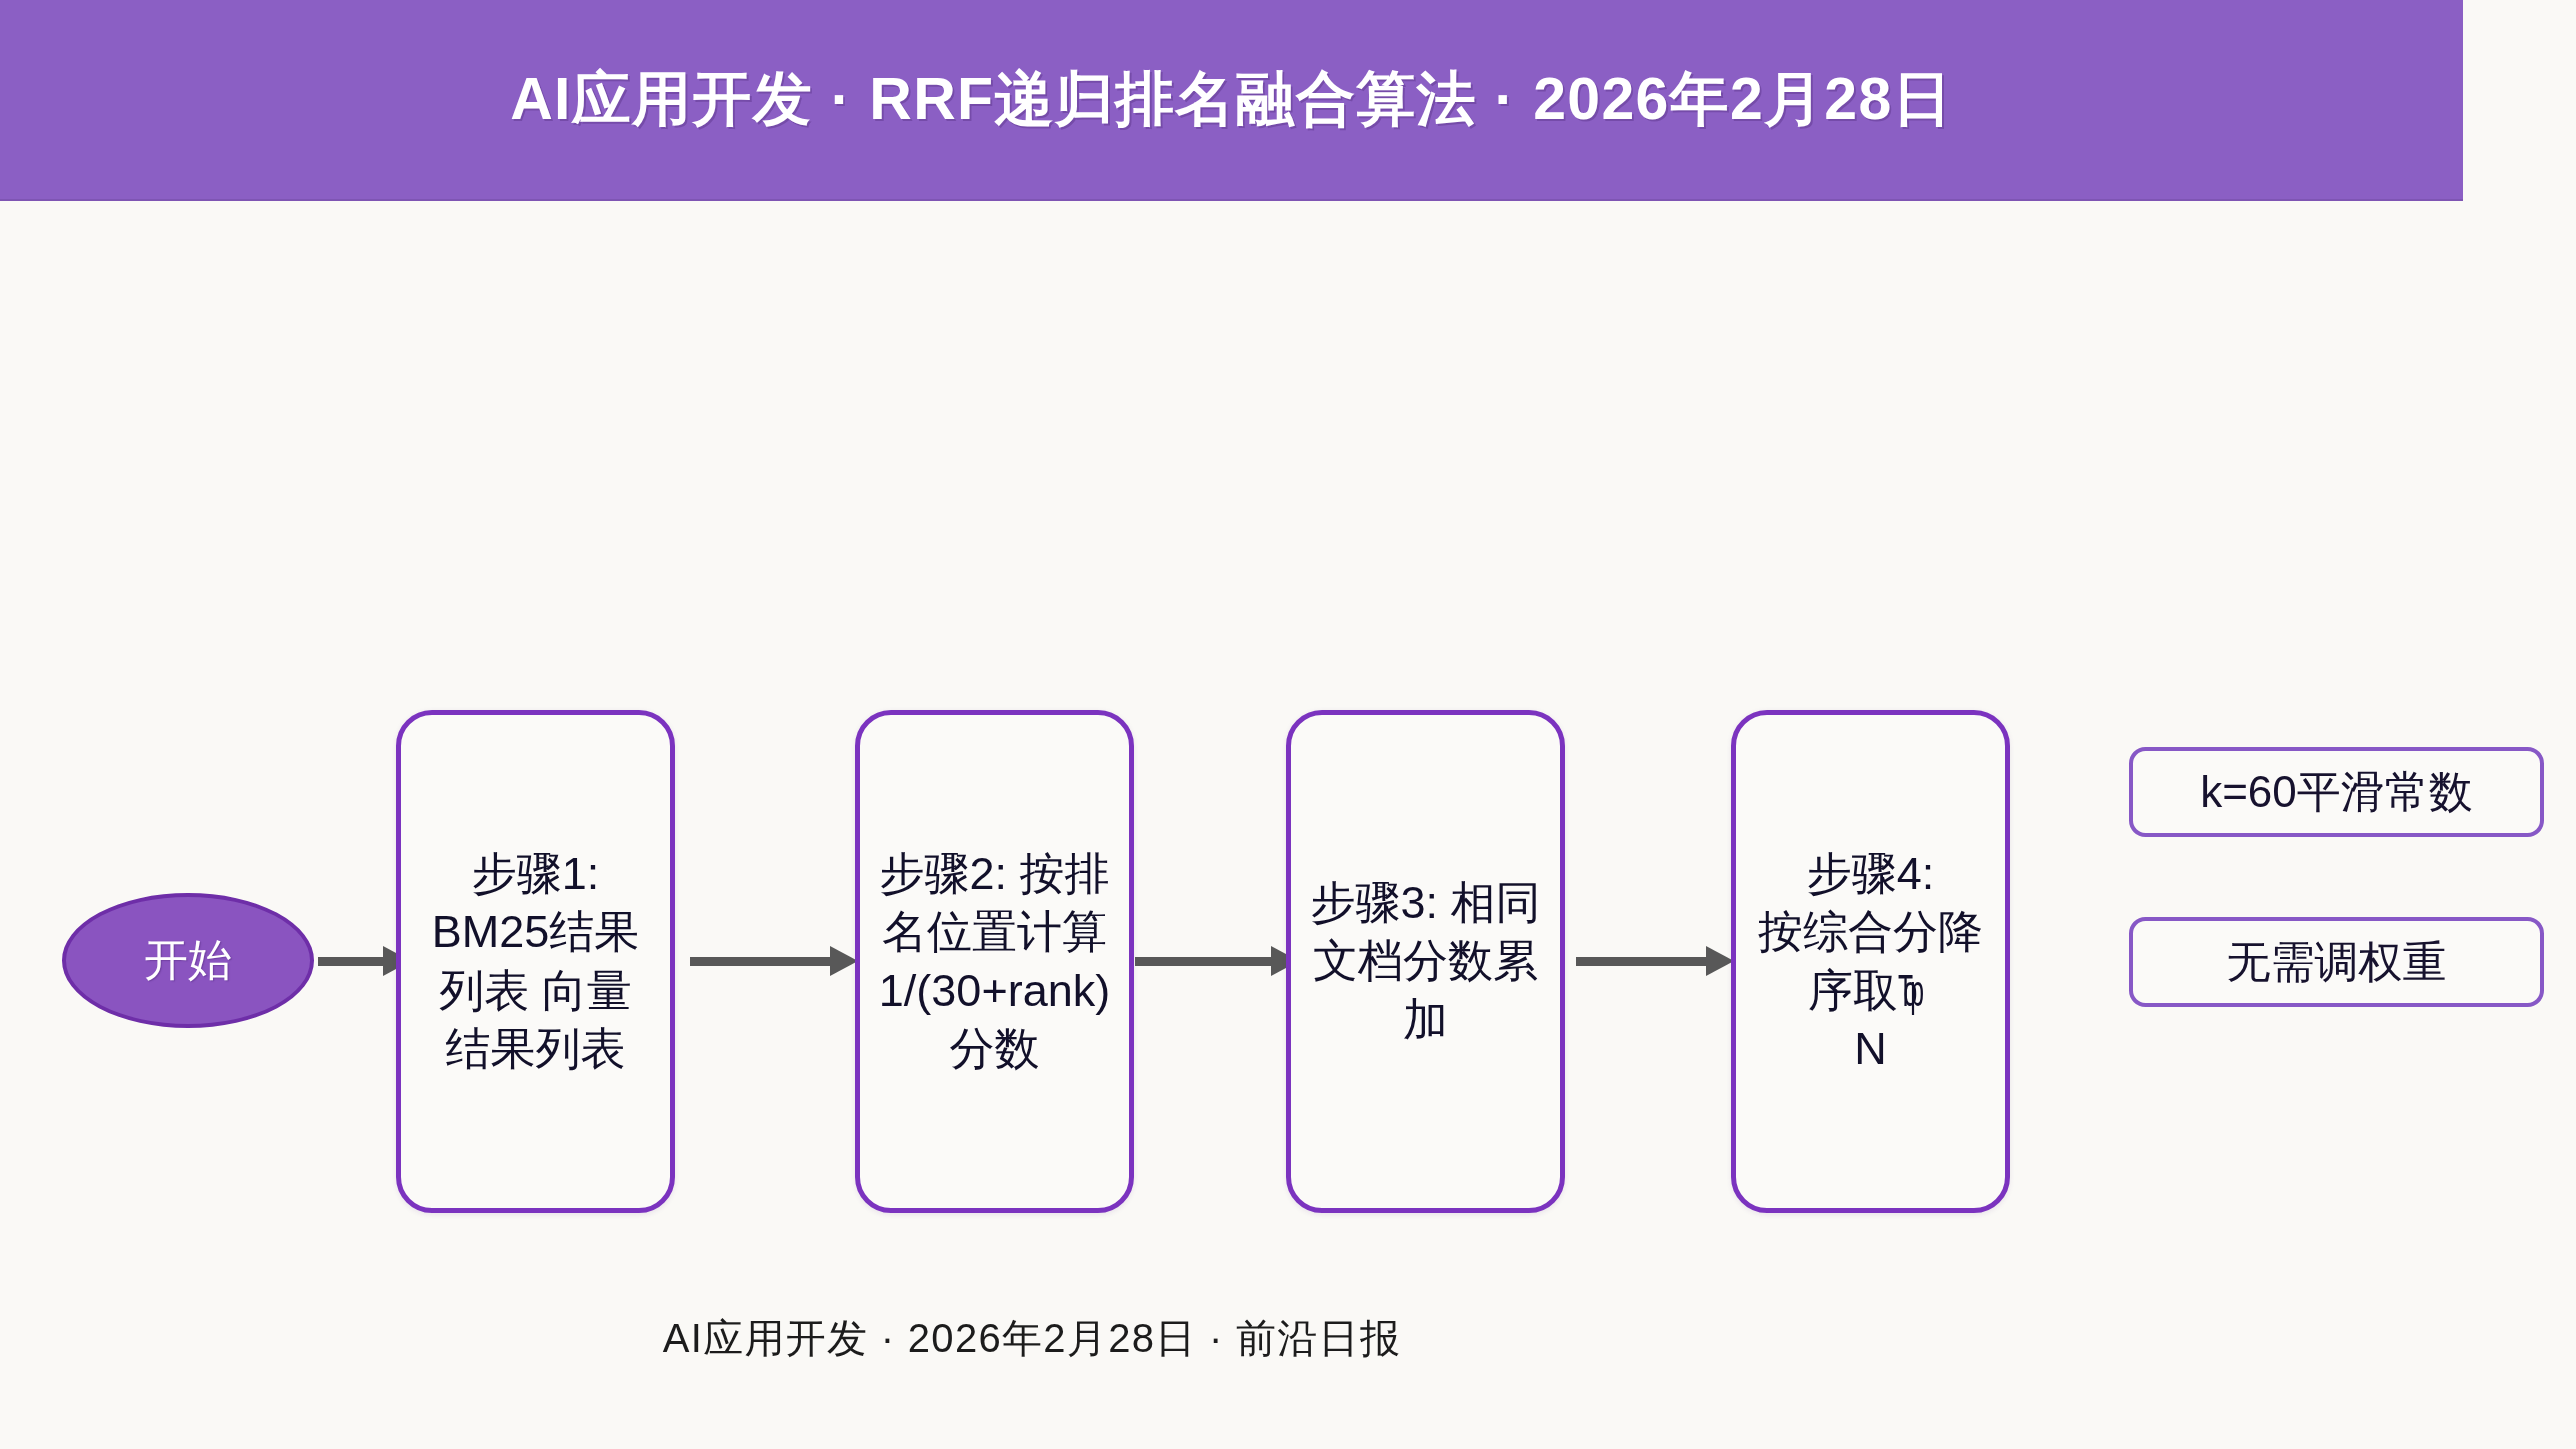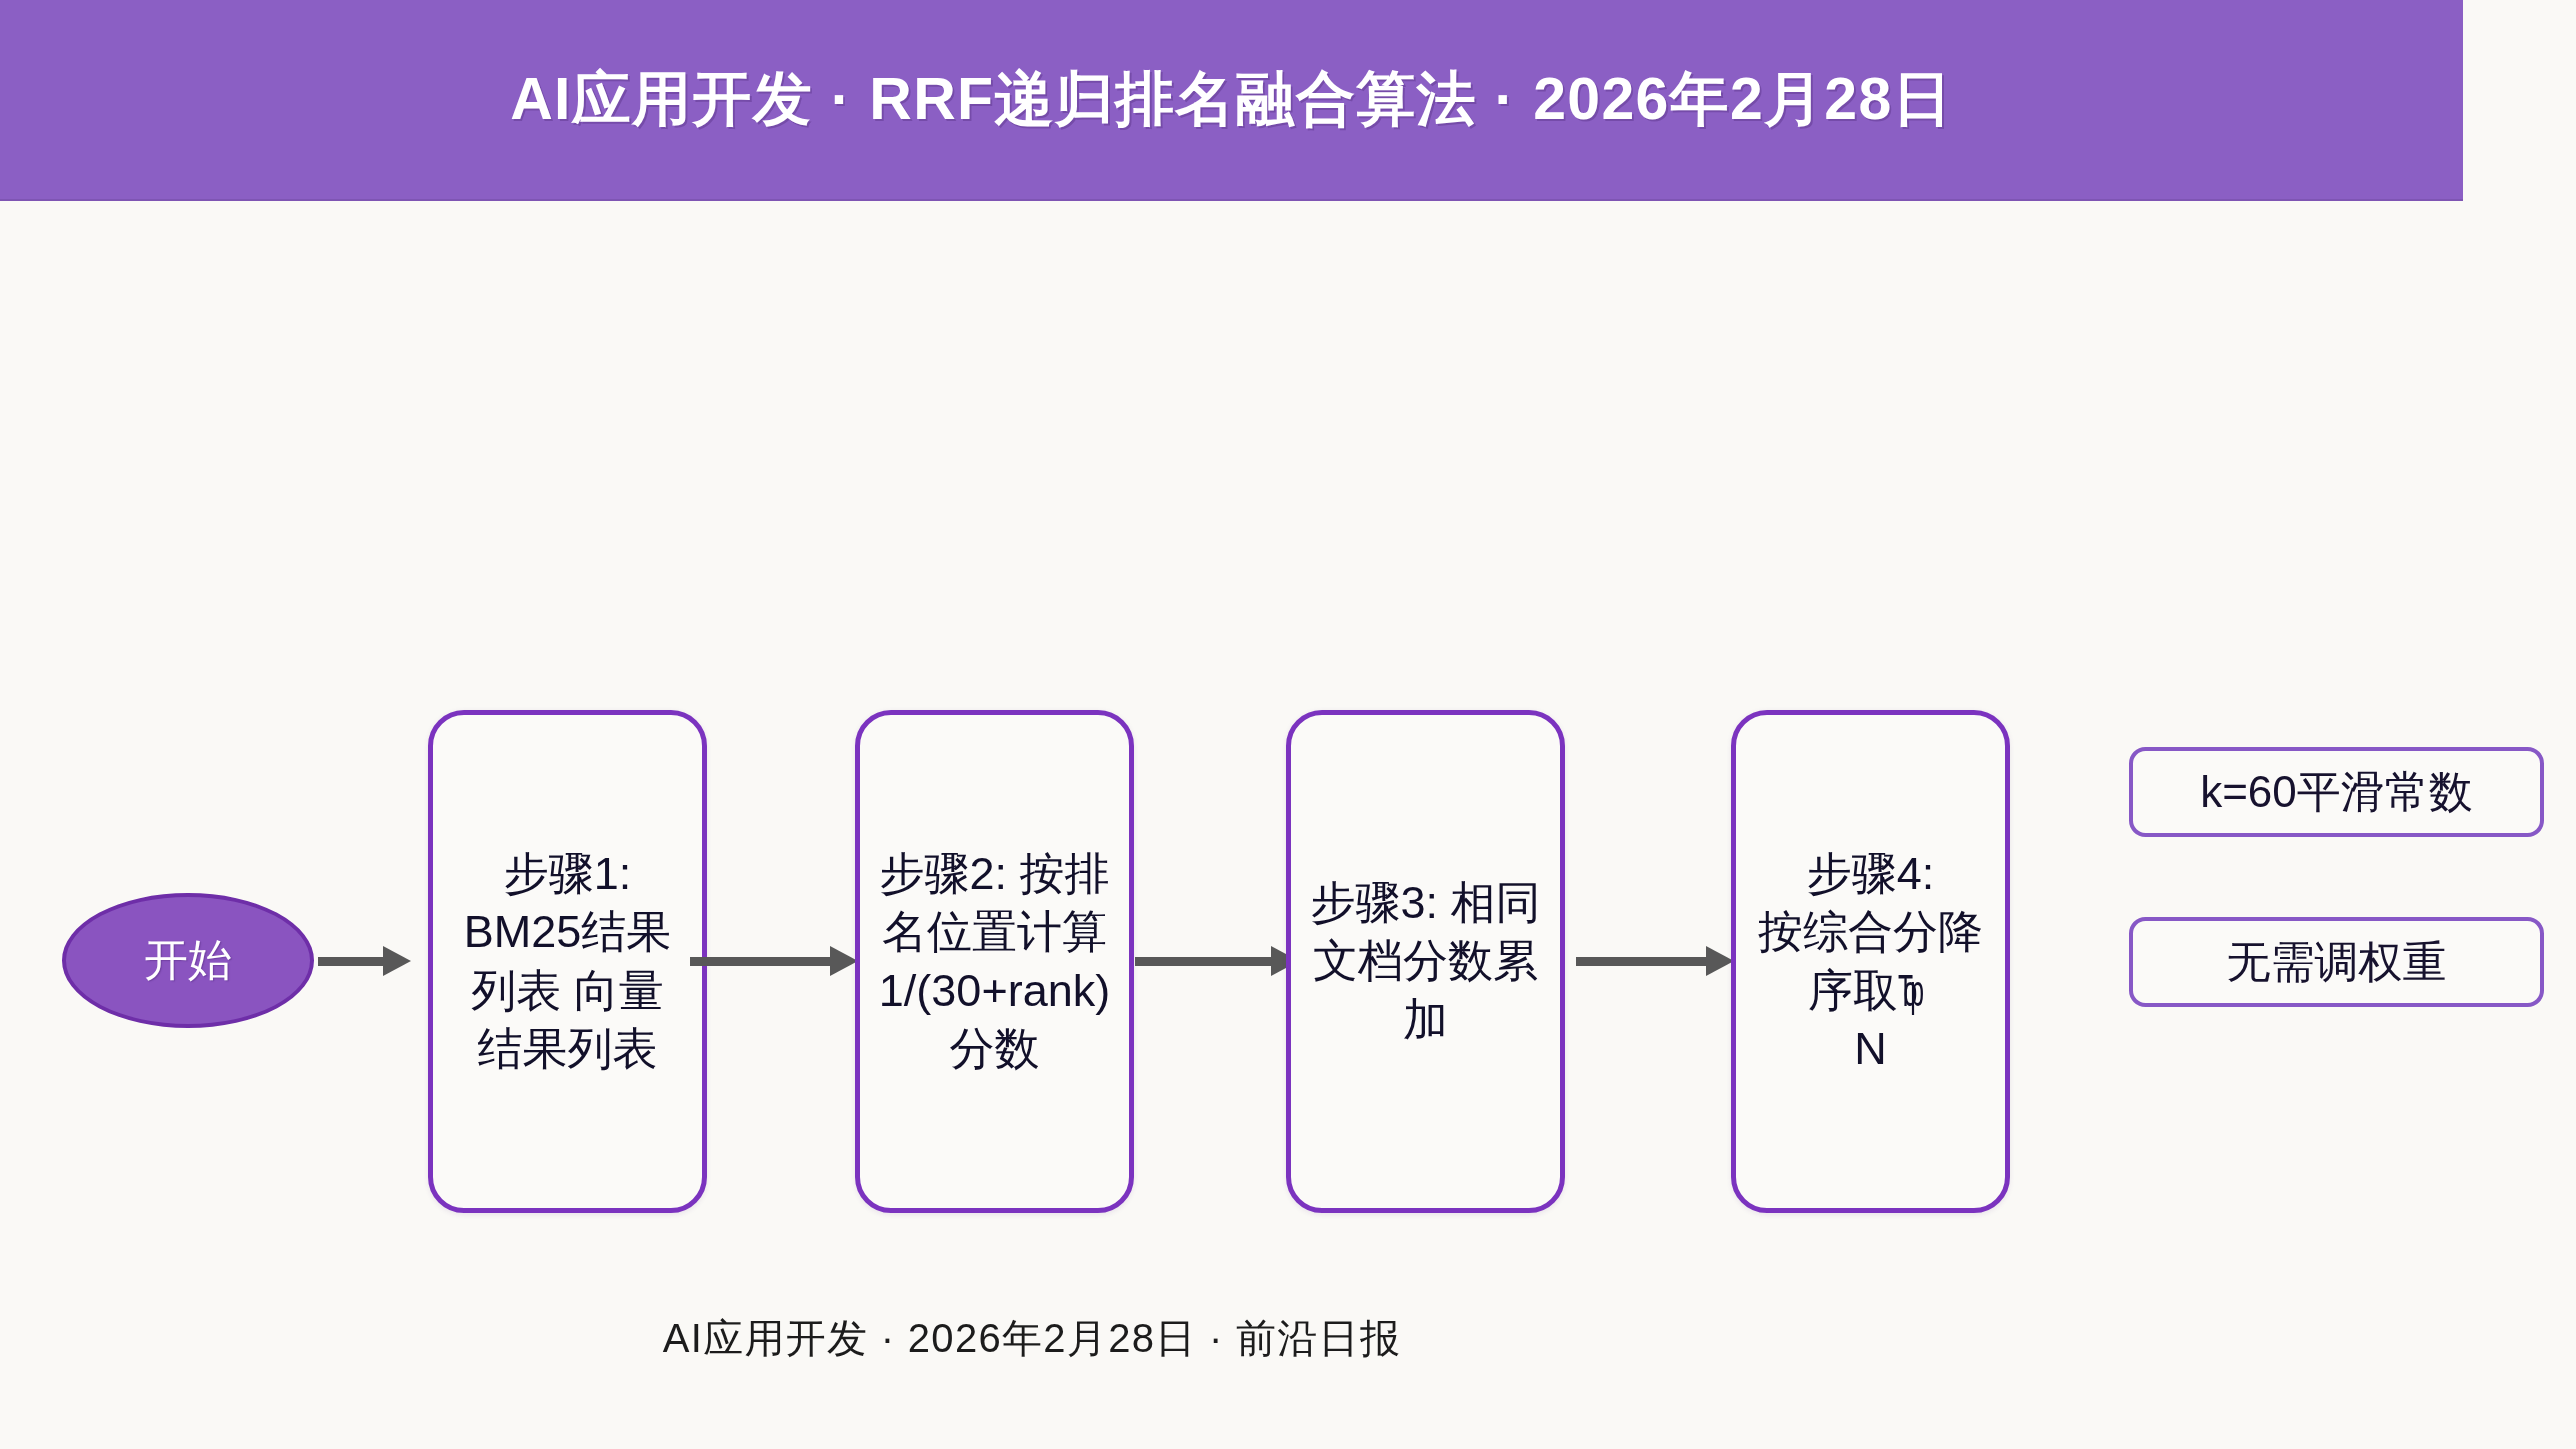--- a/index.html
+++ b/index.html
@@ -89,21 +89,21 @@
 
   .step-node .node-text {
     color: #12102a;
     font-size: 45px;
     font-weight: 500;
     line-height: 1.30;
     text-align: center;
     word-break: break-word;
   }
 
-  #step-node-1 { left: 428px; }
+  #step-node-1 { left: 396px; }
   #step-node-2 { left: 855px; }
   #step-node-3 { left: 1238px; margin-left: 48px; }
   #step-node-4 { left: 1731px; }
 
   
   .squeeze {
     display: inline-block;
     transform: scaleX(0.55);
     transform-origin: left center;
     letter-spacing: -12.6px;

